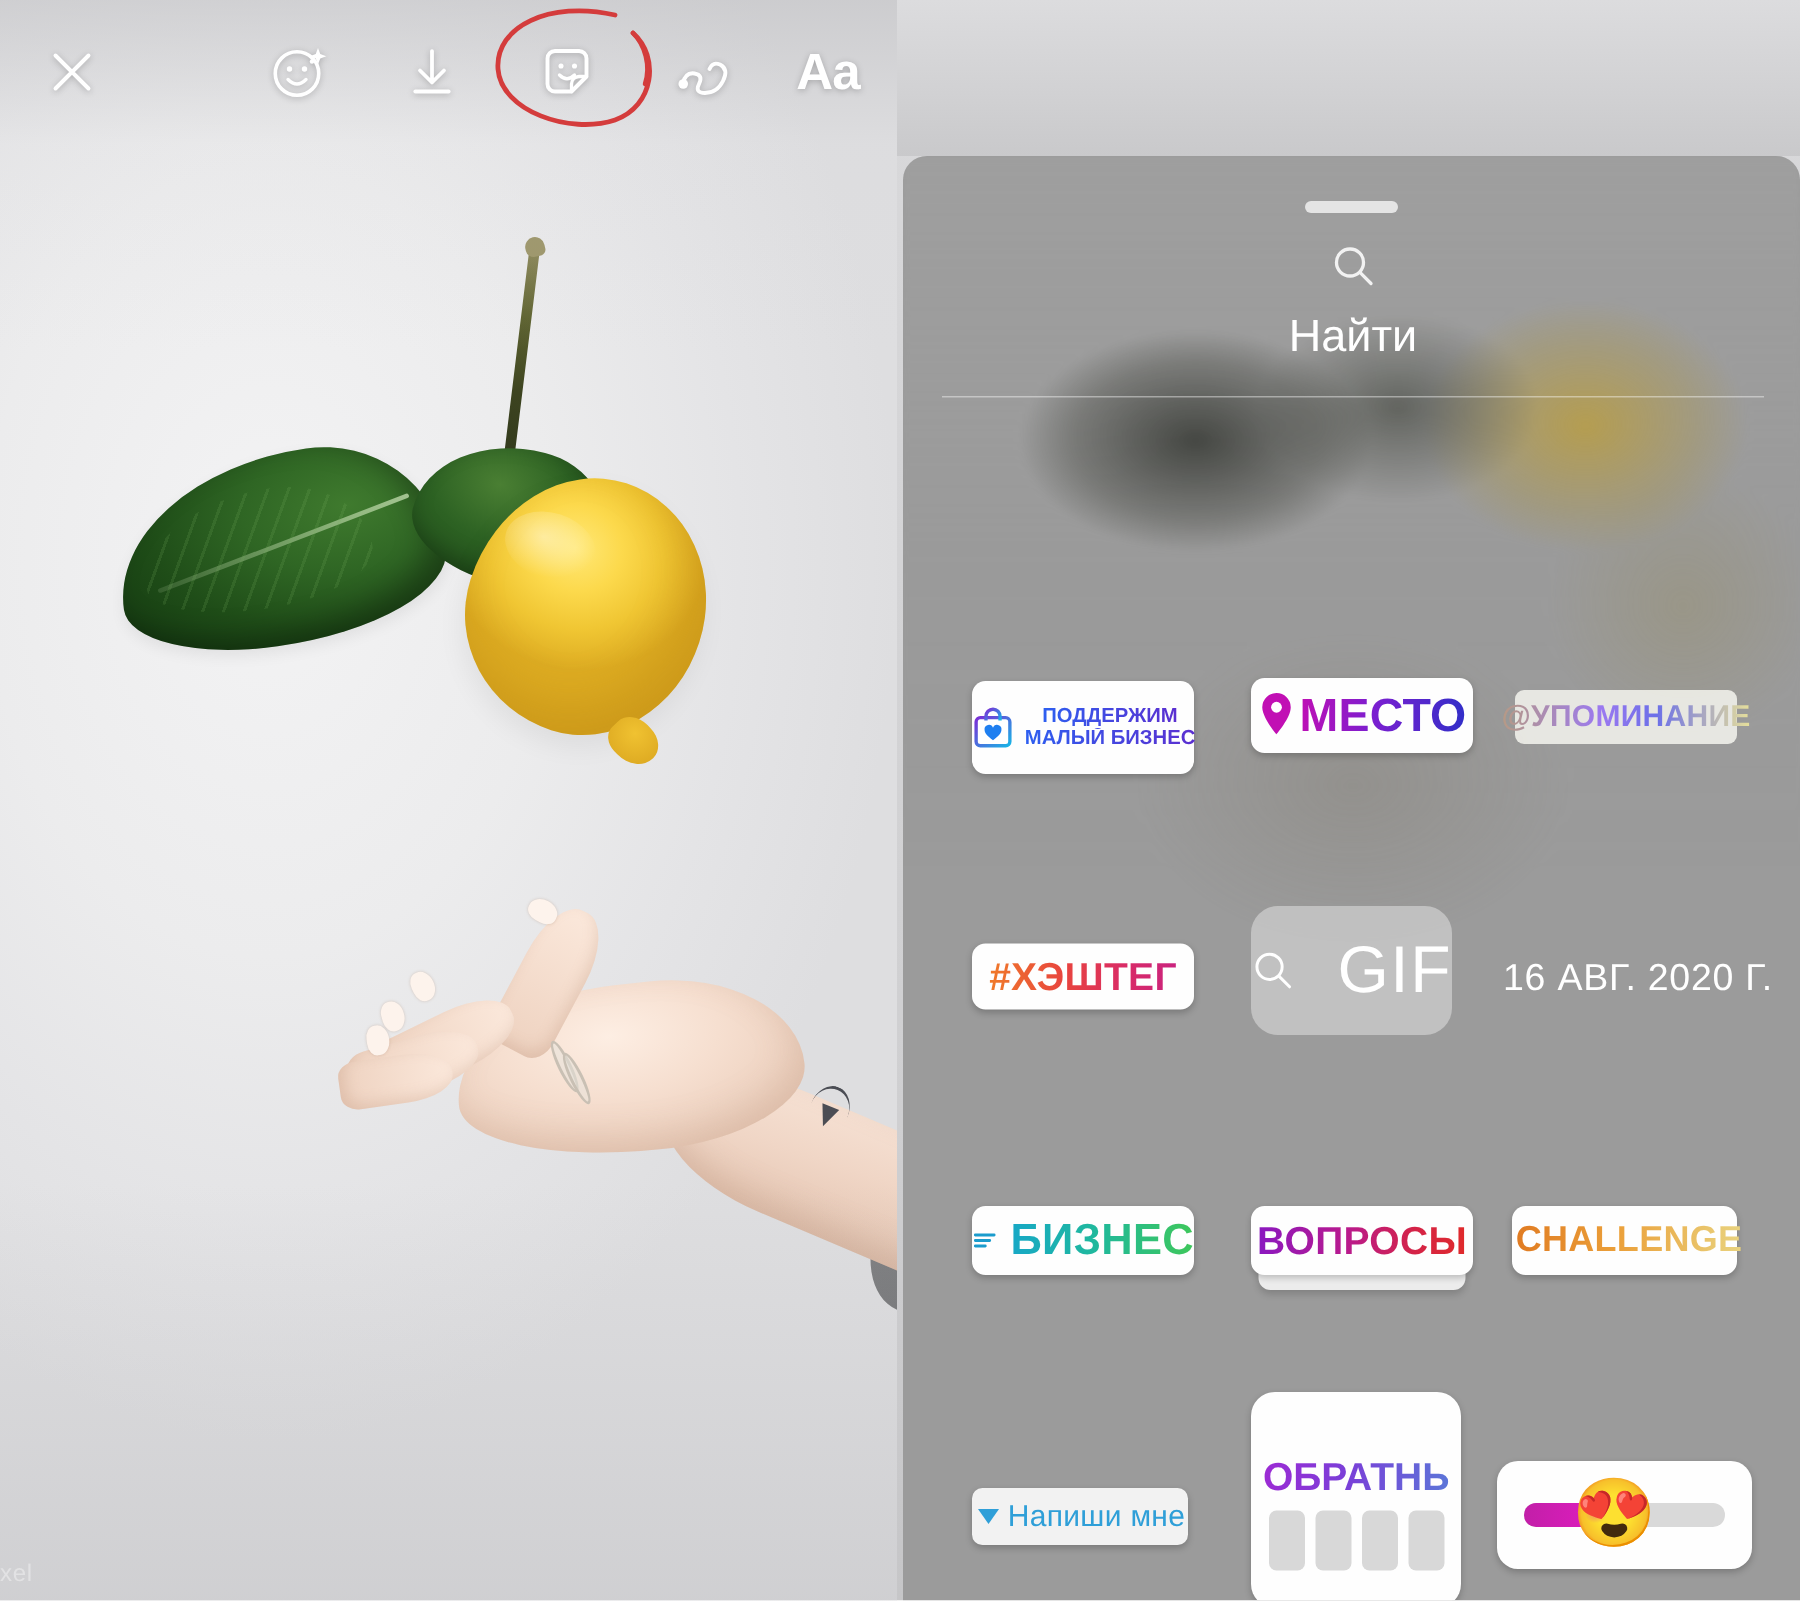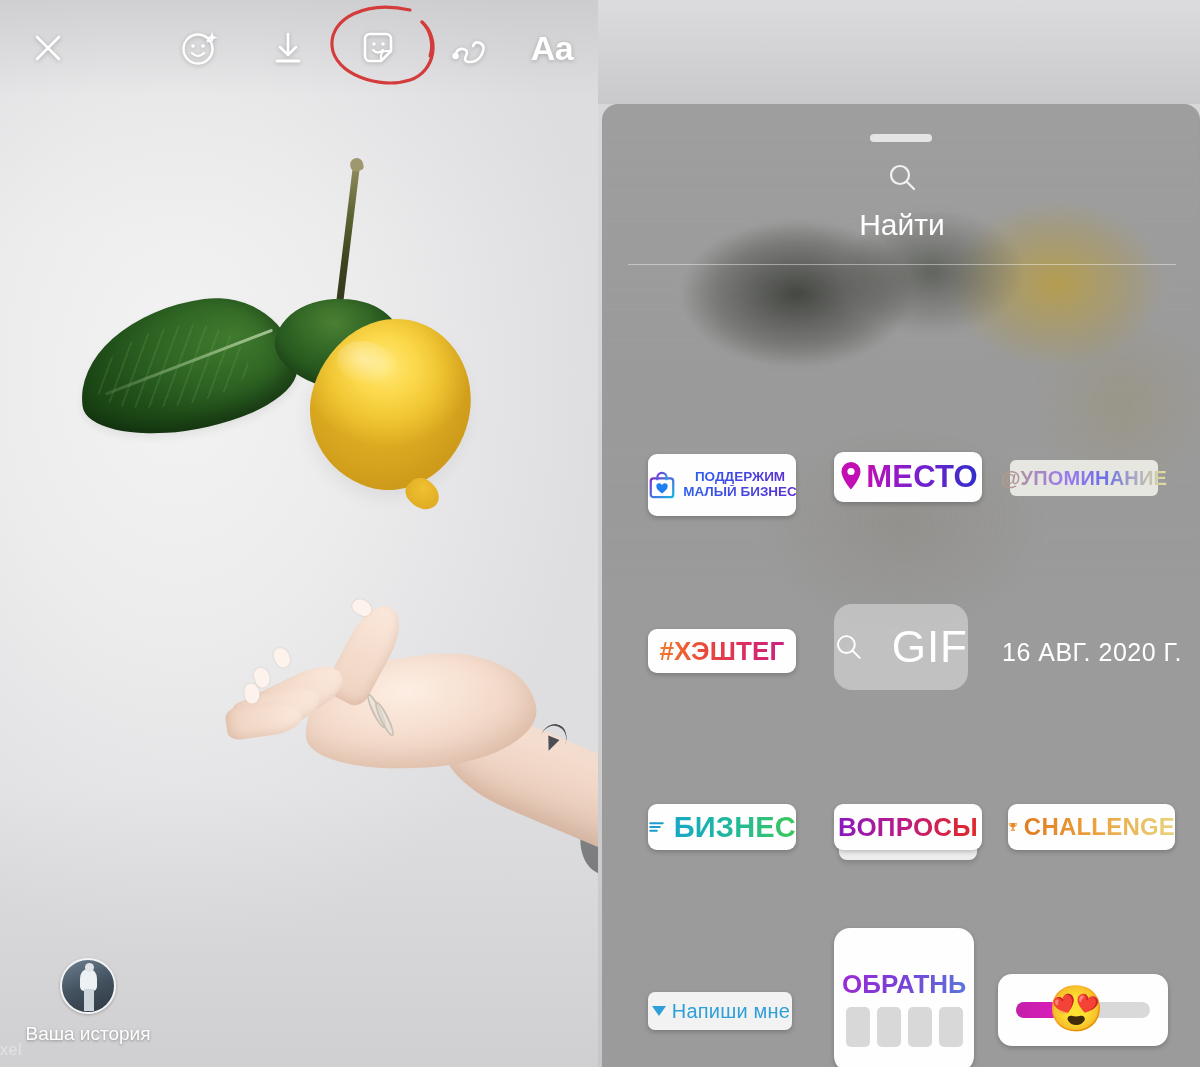--- a/index.html
+++ b/index.html
@@ -292,21 +292,21 @@
   .s-poll .chip-txt { font-size: 29px; background-image: linear-gradient(90deg,#17a8c6 0%, #1fb89e 45%, #3ec75a 100%); }
   .s-questions {
     left: 232px; top: 490px; width: 148px; height: 46px;
     box-shadow: 0 2px 4px rgba(0,0,0,.2);
   }
   .s-questions::after {
     content: ""; position: absolute; left: 5px; right: 5px; top: 44px; height: 12px;
     background: #ececec; border-radius: 0 0 8px 8px; box-shadow: 0 3px 5px rgba(0,0,0,.16); z-index: -1;
   }
   .s-questions .chip-txt { font-size: 26px; background-image: linear-gradient(90deg,#8a18c0 0%, #b81a8e 42%, #d42347 75%, #e02a2a 100%); }
-  .s-challenge { left: 406px; top: 490px; width: 167px; height: 46px; gap: 6px; }
+  .s-challenge { left: 406px; top: 490px; width: 150px; height: 46px; gap: 6px; }
   .s-challenge .chip-txt { font-size: 24px; background-image: linear-gradient(90deg,#e07b22 0%, #eba03a 45%, #e9d37f 100%); }
 
   
   .s-dm { left: 46px; top: 678px; width: 144px; height: 38px; gap: 4px; border-radius: 7px; background: rgba(252,252,252,.9); }
   .s-dm .chip-txt { font-size: 20px; color: #2f9fd8; font-weight: 400; }
   .s-countdown {
     left: 232px; top: 614px; width: 140px; height: 144px;
     flex-direction: column; gap: 10px; border-radius: 16px; padding-top: 18px;
   }
   .cd-title {
@@ -406,26 +406,20 @@
       </div>
 
       <svg class="red-circle" viewBox="0 0 114 88">
         <path d="M84 6 C 40 -4, 4 14, 6 42 C 8 70, 54 86, 84 76 C 110 67, 114 34, 96 18" stroke="#d43c3c" stroke-width="3.2" fill="none" stroke-linecap="round"></path>
         <path d="M96 18 C 104 26, 108 40, 104 52" stroke="#d43c3c" stroke-width="3" fill="none" stroke-linecap="round"></path>
       </svg>
     </div>
 
     <div class="bottom-bar">
 
-      <div class="dest dest-story">
-        <div class="avatar-ring">
-          <div class="avatar-head"></div>
-        </div>
-        <div class="dest-label">Ваша история</div>
-      </div>
 
 
     </div>
 
     <div class="watermark">xel</div>
   </div>
 
   <div class="right-panel">
     <div class="rp-top-photo"></div>
 

